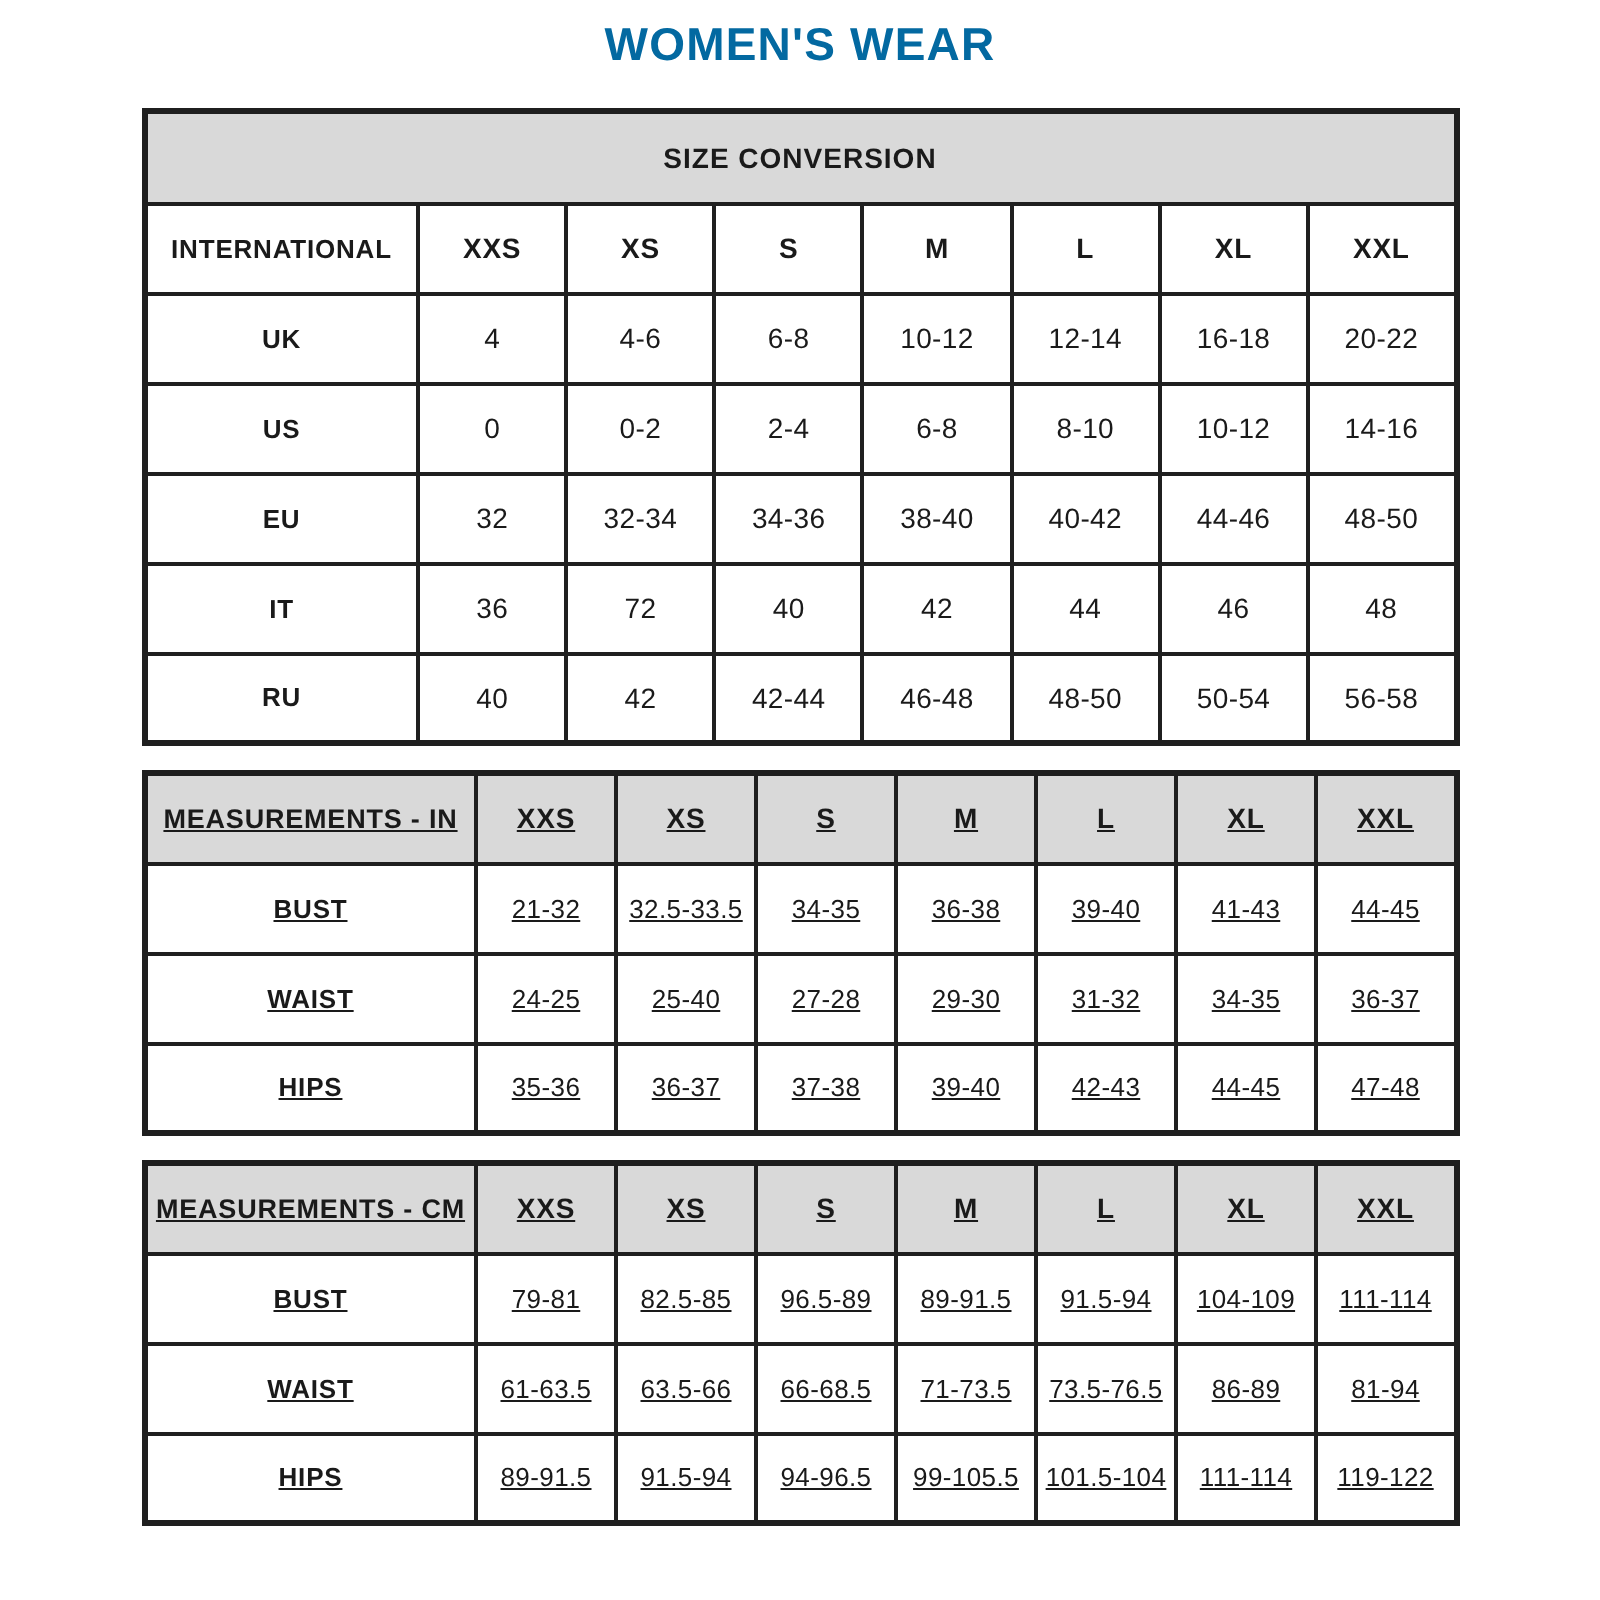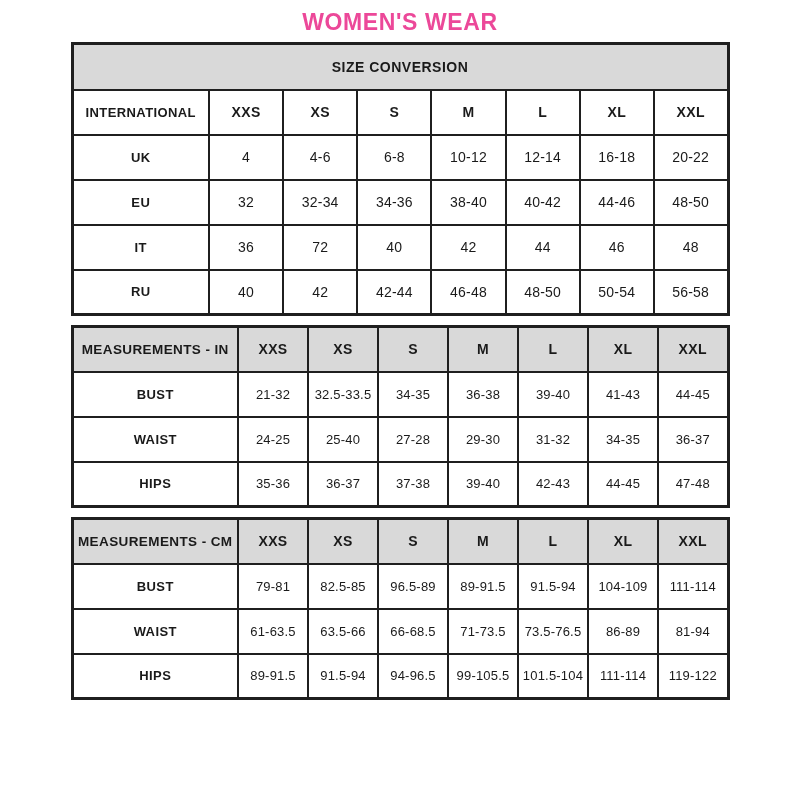--- a/index.html
+++ b/index.html
@@ -18,41 +18,41 @@
   }
   .page{width:800px;height:800px;overflow:hidden;}
   .page-title{
     margin:0;
     padding:10px 0 8px;
     text-align:center;
     font-size:23px;
     line-height:24px;
     font-weight:700;
     letter-spacing:0.6px;
-    color:#ec4899;
+    color:#0369a1;
   }
   table.tbl{
     border-collapse:collapse;
     table-layout:fixed;
     width:659px;
-    margin:0 auto 9px auto;
+    margin:12px auto 9px auto;
     border:3px solid var(--border);
   }
   .tbl th,.tbl td{
     border:2px solid var(--border);
     text-align:center;
     vertical-align:middle;
     padding:0 3px;
     overflow:hidden;
     white-space:nowrap;
   }
   
   .tbl-size tr{height:45px;}
   .tbl-size tr.banner-row{height:46px;}
-  .tbl-measure tr{height:45px;}
+  .tbl-measure tr{height:45px;text-decoration:underline;}
   
   .tbl-size col.first{width:137px;}
   .tbl-measure col.first{width:166px;}
   
   .banner-cell{
     background:var(--header-bg);
     font-size:14px;
     font-weight:700;
     letter-spacing:0.5px;
   }
@@ -107,20 +107,30 @@
         </tr>
         <tr class="data-row">
           <th class="row-label">UK</th>
           <td class="value-cell">4</td>
           <td class="value-cell">4-6</td>
           <td class="value-cell">6-8</td>
           <td class="value-cell">10-12</td>
           <td class="value-cell">12-14</td>
           <td class="value-cell">16-18</td>
           <td class="value-cell">20-22</td>
+        </tr>
+        <tr class="data-row">
+          <th class="row-label">US</th>
+          <td class="value-cell">0</td>
+          <td class="value-cell">0-2</td>
+          <td class="value-cell">2-4</td>
+          <td class="value-cell">6-8</td>
+          <td class="value-cell">8-10</td>
+          <td class="value-cell">10-12</td>
+          <td class="value-cell">14-16</td>
         </tr>
         <tr class="data-row">
           <th class="row-label">EU</th>
           <td class="value-cell">32</td>
           <td class="value-cell">32-34</td>
           <td class="value-cell">34-36</td>
           <td class="value-cell">38-40</td>
           <td class="value-cell">40-42</td>
           <td class="value-cell">44-46</td>
           <td class="value-cell">48-50</td>

